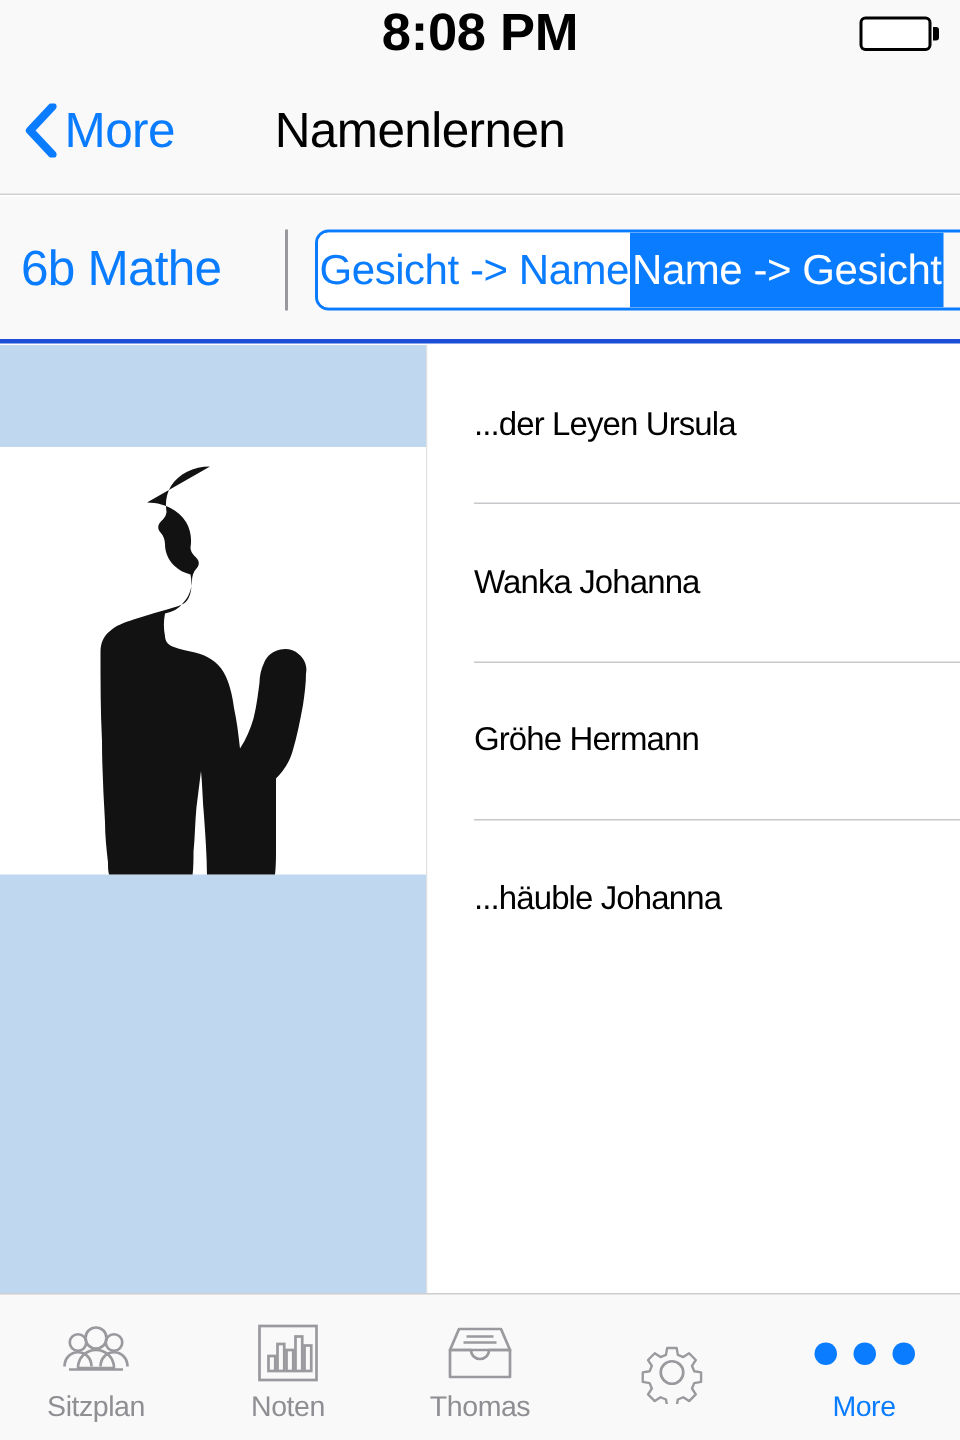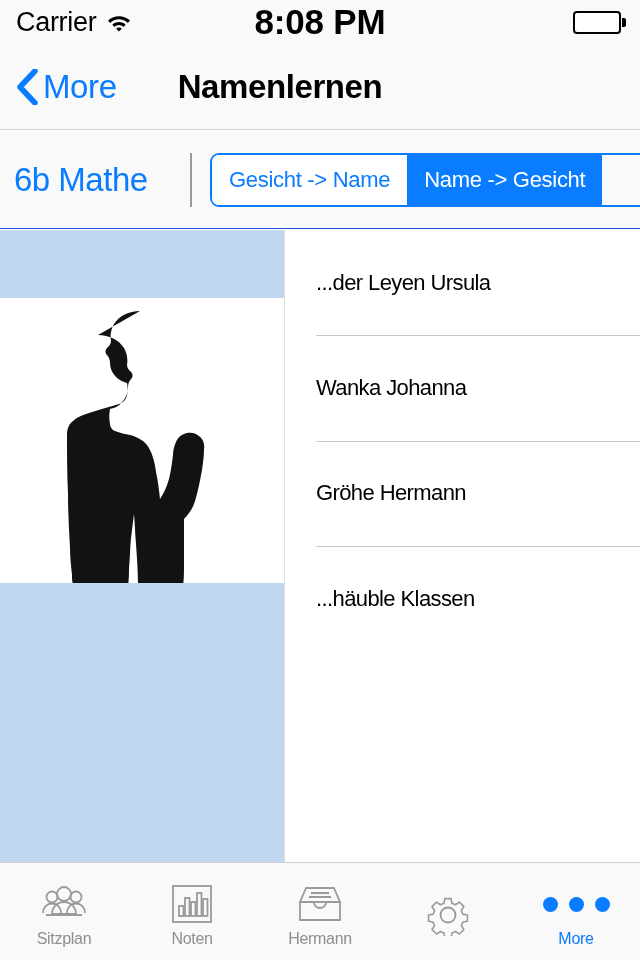--- a/index.html
+++ b/index.html
@@ -39,47 +39,47 @@
     display:flex; align-items:center;
   }
   .nav-back{
     position:absolute; left:16px; display:flex; align-items:center;
     gap:5px; cursor:pointer;
   }
   .chev{ width:22px; height:36px; display:block; }
   .nav-back-label{ font-size:33px; color:#0a7cff; letter-spacing:-0.4px; }
   .nav-title{
     position:absolute; left:0; width:560px; text-align:center;
-    font-size:33px; font-weight:bold; color:#000; letter-spacing:-0.4px;
+    font-size:33px; font-weight:normal; color:#000; letter-spacing:-0.4px;
   }
 
   
   .toolbar{
     position:absolute; top:131px; left:0; width:640px; height:98px;
     background:#f9f9f9;
-    border-bottom:1px solid #1d4ed8;
+    border-bottom:3px solid #1d4ed8;
     display:flex; align-items:center;
   }
   .class-label{
     position:absolute; left:14px; font-size:33px; color:#0a7cff;
     letter-spacing:-0.5px; cursor:pointer;
   }
   .vdivider{
     position:absolute; left:190px; top:22px; width:1.5px; height:54px;
     background:#9a9a9e;
   }
   .segmented{
     position:absolute; left:210px; top:22px; height:54px;
     display:flex; align-items:stretch;
     border:2px solid #0a7cff; border-radius:9px;
     overflow:hidden; width:470px;
   }
   .seg{
     display:flex; align-items:center; justify-content:center;
-    padding:0 17px; font-size:22px; letter-spacing:-0.3px;
+    padding:0 1px; font-size:28px; letter-spacing:-0.3px;
     white-space:nowrap; cursor:pointer;
   }
   .seg.off{ background:#ffffff; color:#0a7cff; }
   .seg.on { background:#0a7cff; color:#ffffff; }
 
   
   .content{
     position:absolute; top:230px; left:0; width:640px; height:632px;
     background:#ffffff; display:flex;
   }
@@ -118,41 +118,31 @@
     background:#f9f9f9;
     border-top:1px solid #cdcdd0;
     display:flex; align-items:flex-start;
   }
   .tab{
     flex:1 1 0; height:98px; display:flex; flex-direction:column;
     align-items:center; justify-content:center; gap:4px; cursor:pointer;
     padding-top:6px;
   }
   .tab-icon{ width:54px; height:44px; display:flex; align-items:center; justify-content:center; }
-  .tab-label{ font-size:16px; color:#8e8e93; letter-spacing:-0.3px; }
+  .tab-label{ font-size:19px; color:#8e8e93; letter-spacing:-0.3px; }
   .tab.active .tab-label{ color:#0a7cff; }
   .dots{ display:flex; gap:11px; align-items:center; height:44px; }
   .dot{ width:15px; height:15px; border-radius:50%; background:#0a7cff; }
 </style>
 </head>
 <body>
 
 <div class="phone">
 
   <div class="statusbar">
-    <div class="sb-left">
-      <span class="sb-carrier">Carrier</span>
-      <span>
-        <svg class="wifi" viewBox="0 0 28 20">
-          <path d="M14 4.2c4.3 0 8.2 1.7 11 4.4l-2.2 2.3C20.5 8.6 17.4 7.3 14 7.3S7.5 8.6 5.2 10.9L3 8.6C5.8 5.9 9.7 4.2 14 4.2z" fill="#000"></path>
-          <path d="M14 10c2.6 0 5 1 6.7 2.7l-2.2 2.2C17.3 13.8 15.7 13.1 14 13.1s-3.3.7-4.5 1.8l-2.2-2.2C9 11 11.4 10 14 10z" fill="#000"></path>
-          <path d="M14 15.6c1.1 0 2.1.4 2.8 1.2L14 19.6l-2.8-2.8c.7-.8 1.7-1.2 2.8-1.2z" fill="#000"></path>
-        </svg>
-      </span>
-    </div>
     <div class="sb-center">8:08 PM</div>
     <div class="sb-right">
       <span class="battery">
         <span class="bat-body"><span class="bat-fill"></span></span>
         <span class="bat-cap"></span>
       </span>
     </div>
   </div>
 
   <div class="navbar">
@@ -192,21 +182,21 @@
       <div class="row">
         <span class="row-label">...der Leyen Ursula</span>
       </div>
       <div class="row">
         <span class="row-label">Wanka Johanna</span>
       </div>
       <div class="row">
         <span class="row-label">Gröhe Hermann</span>
       </div>
       <div class="row">
-        <span class="row-label">...häuble Klassen</span>
+        <span class="row-label">...häuble Johanna</span>
       </div>
     </div>
   </div>
 
   <div class="tabbar">
 
     <div class="tab">
       <span class="tab-icon">
         <svg width="50" height="38" viewBox="0 0 50 38">
           <g fill="none" stroke="#9a9a9e" stroke-width="1.8">
@@ -242,21 +232,21 @@
     <div class="tab">
       <span class="tab-icon">
         <svg width="48" height="40" viewBox="0 0 48 40">
           <g fill="none" stroke="#9a9a9e" stroke-width="1.8" stroke-linejoin="round">
             <path d="M10 4h28l6 14H4z"></path>
             <path d="M4 18h14c0 3.5 2.7 6 6 6s6-2.5 6-6h14v18H4z"></path>
             <path d="M15 9h18M13 13h22"></path>
           </g>
         </svg>
       </span>
-      <span class="tab-label">Hermann</span>
+      <span class="tab-label">Thomas</span>
     </div>
 
     <div class="tab">
       <span class="tab-icon">
         <svg width="42" height="42" viewBox="0 0 42 42">
           <path fill="none" stroke="#9a9a9e" stroke-width="1.8" stroke-linejoin="round" d="M17.4 2.5h7.2l.9 5.2 4.1 1.7 4.4-2.9 5.1 5.1-2.9 4.4 1.7 4.1 5.2.9v7.2l-5.2.9-1.7 4.1 2.9 4.4-5.1 5.1-4.4-2.9-4.1 1.7-.9 5.2h-7.2l-.9-5.2-4.1-1.7-4.4 2.9-5.1-5.1 2.9-4.4-1.7-4.1-5.2-.9v-7.2l5.2-.9 1.7-4.1-2.9-4.4 5.1-5.1 4.4 2.9 4.1-1.7z" transform="scale(0.88) translate(2.8,2.8)"></path>
           <circle cx="21" cy="21" r="7.5" fill="none" stroke="#9a9a9e" stroke-width="1.8"></circle>
         </svg>
       </span>
     </div>

